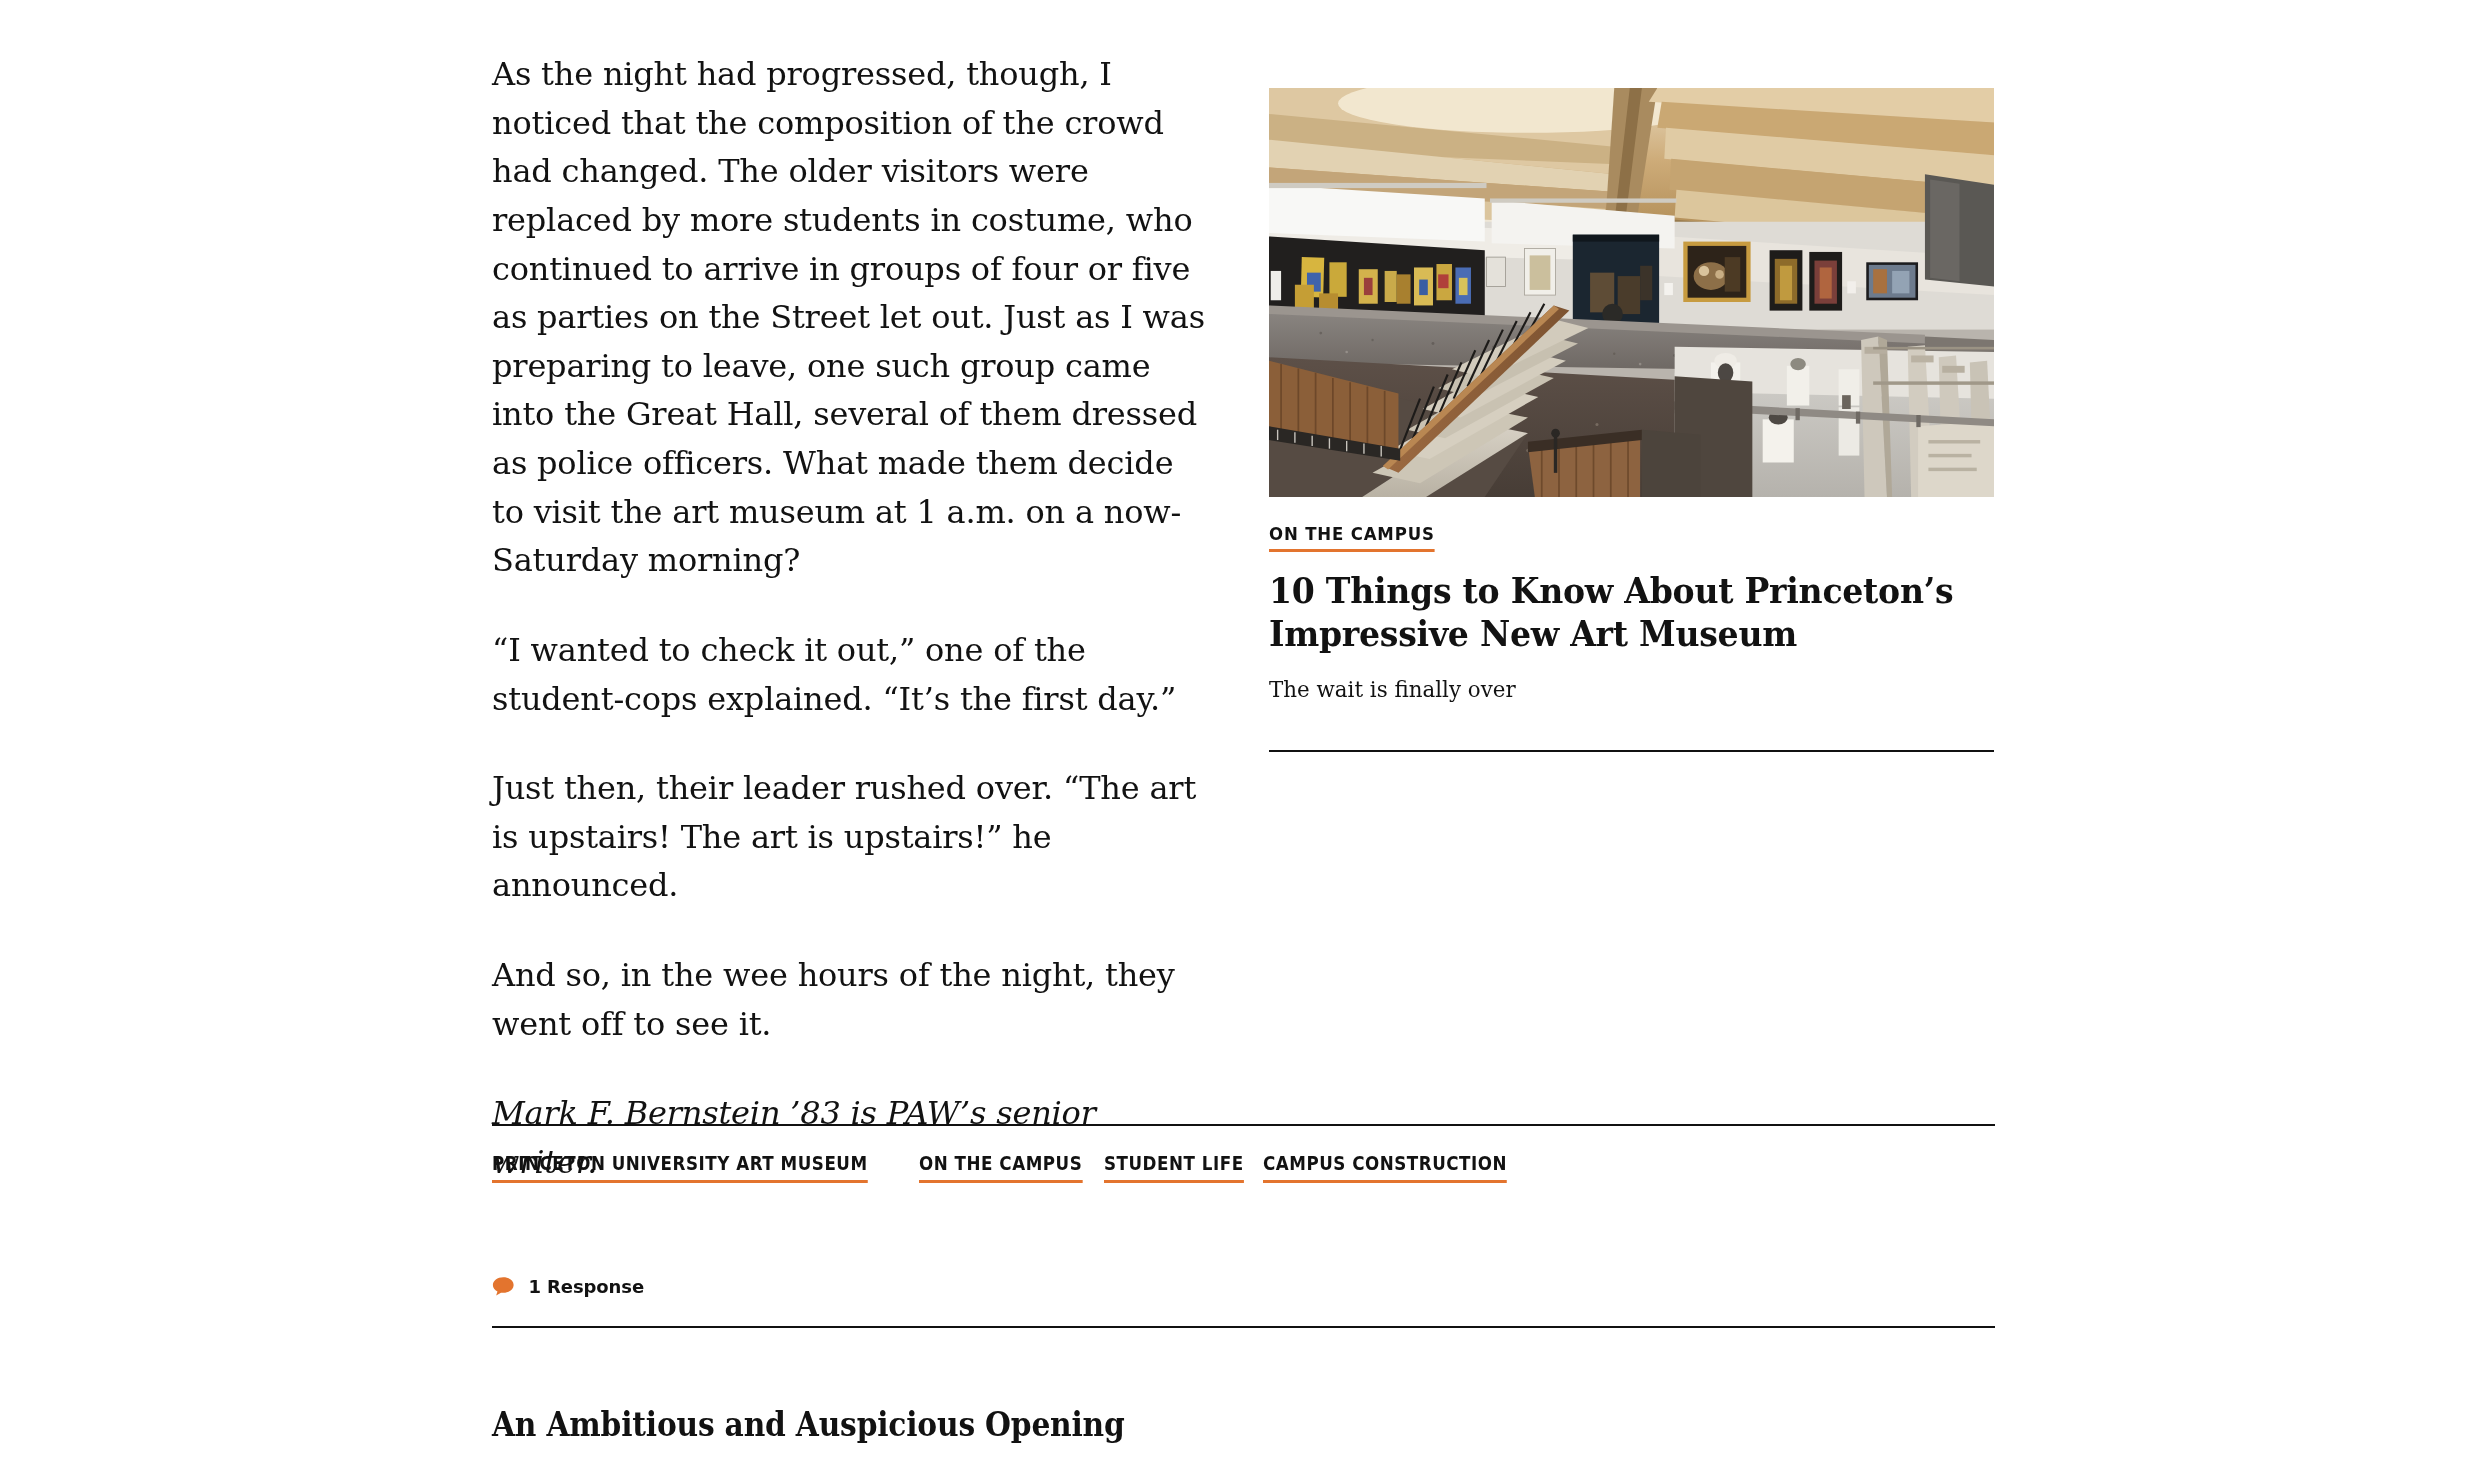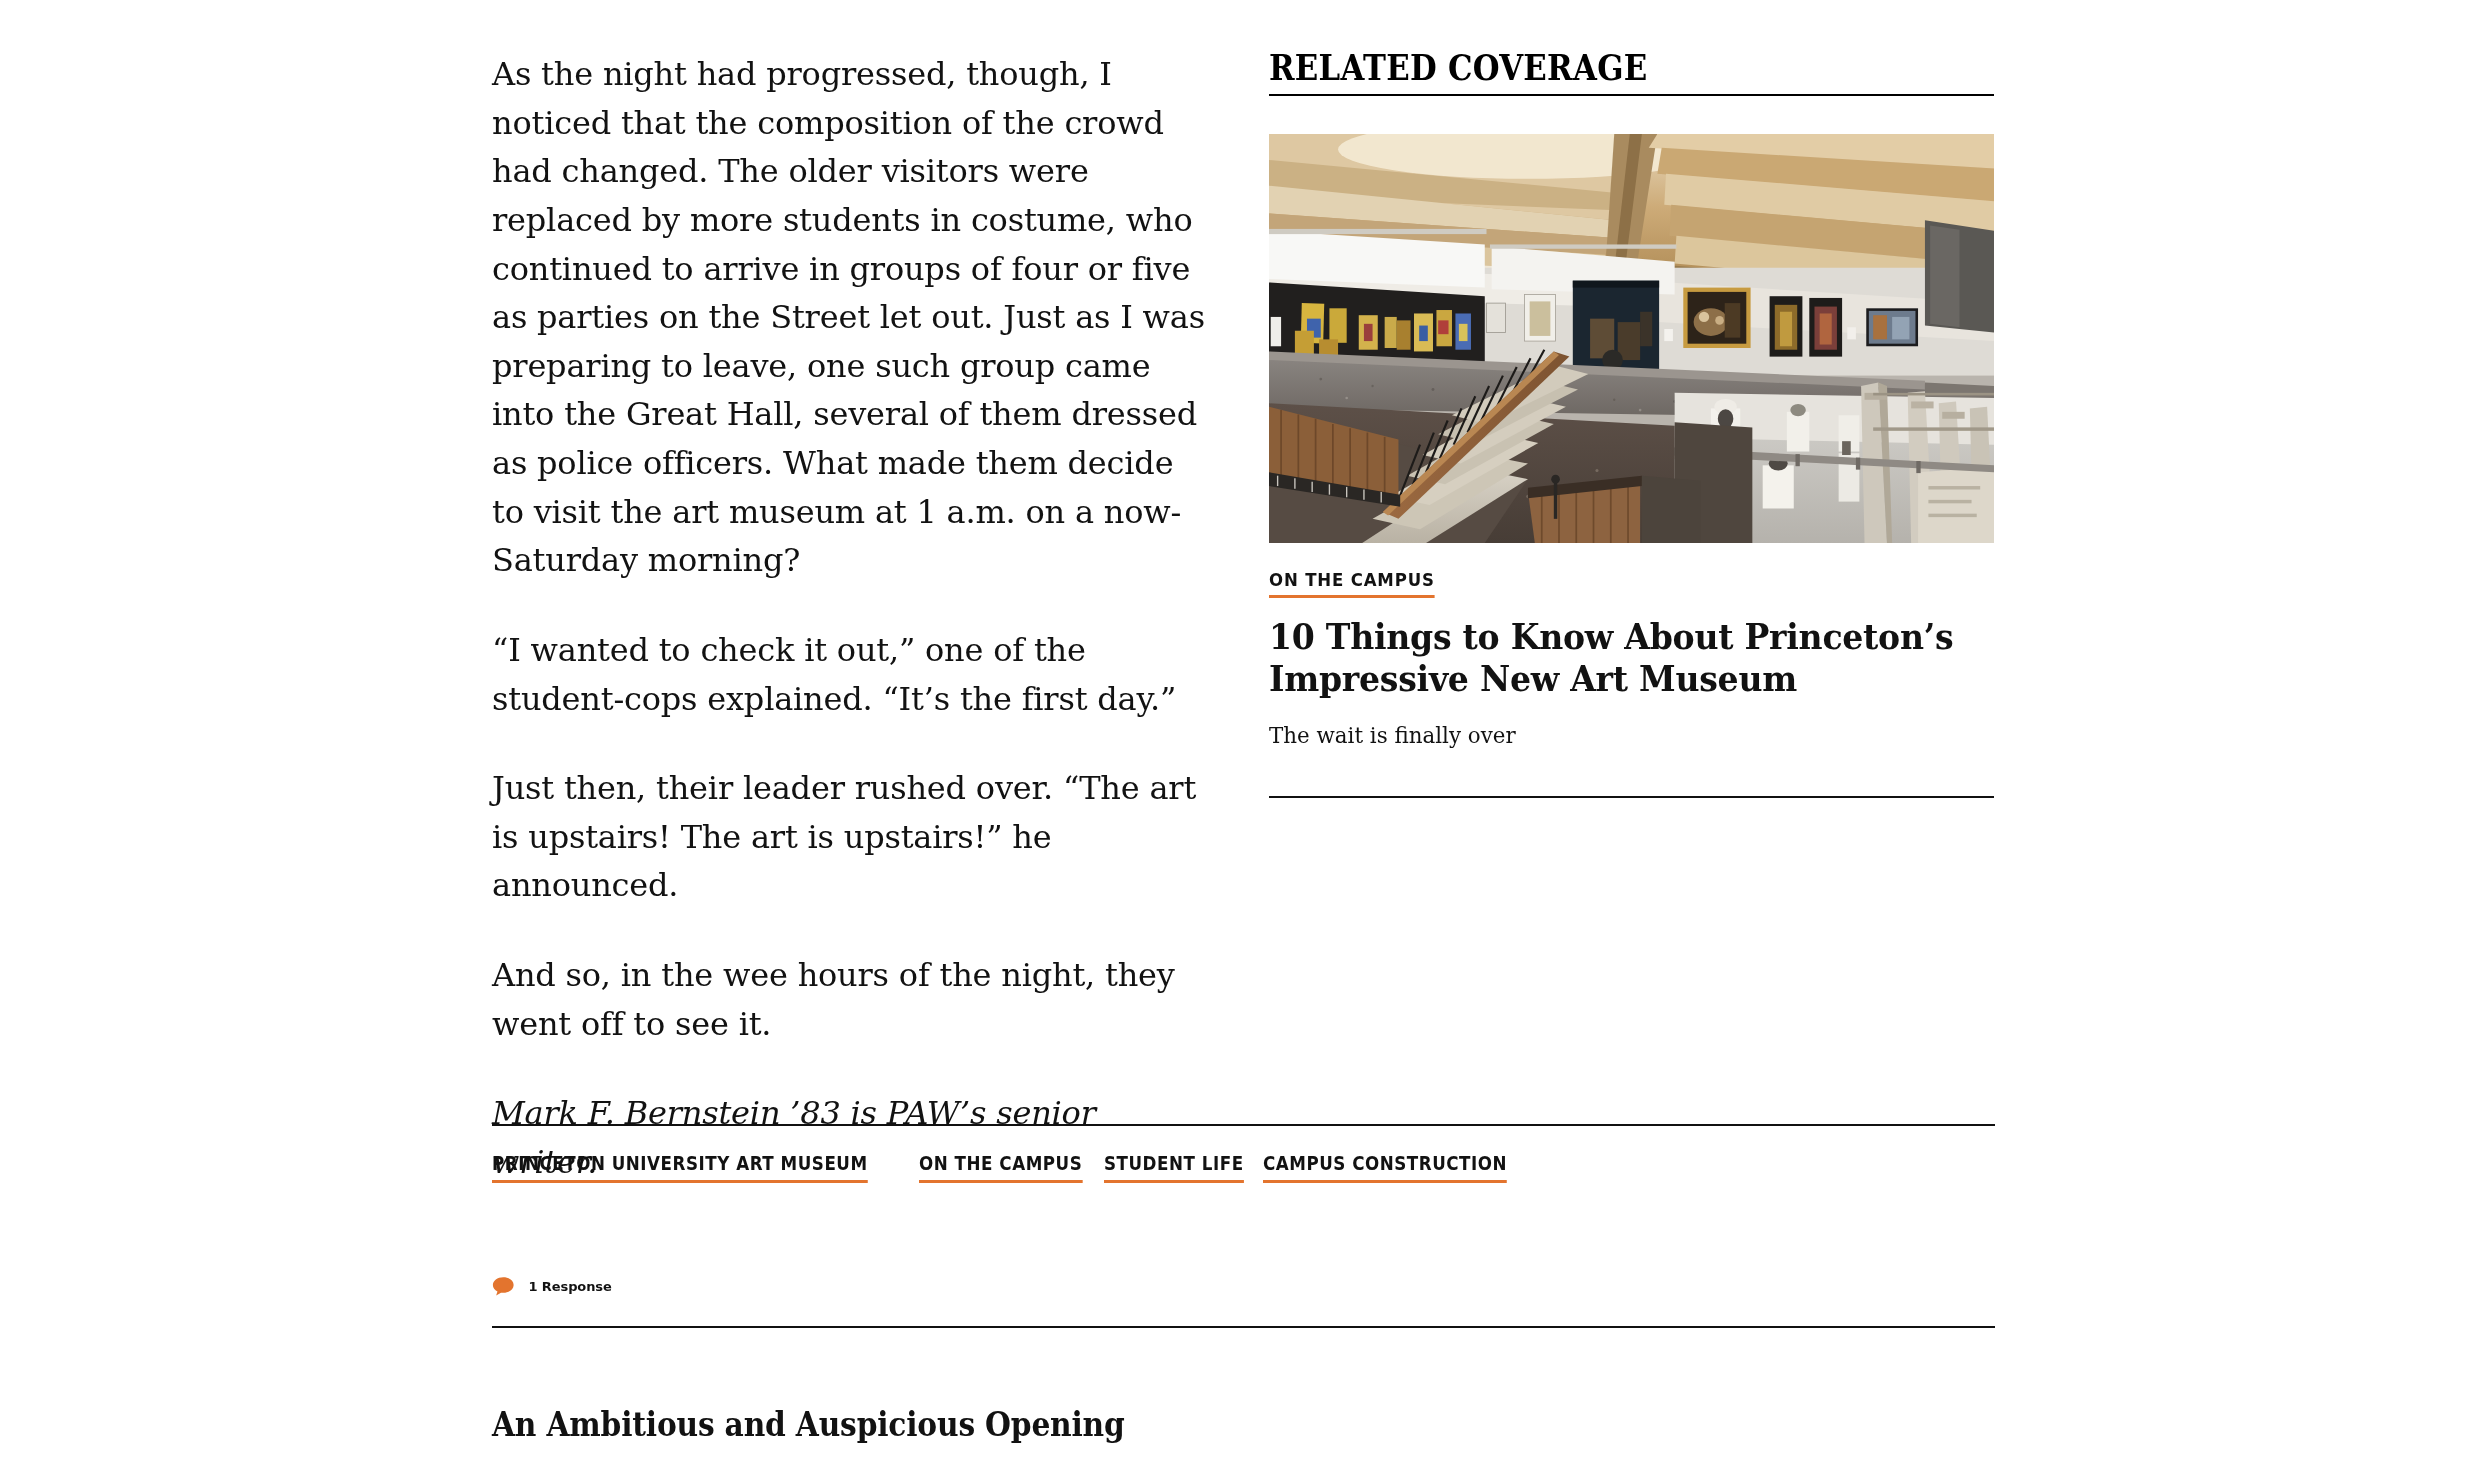--- a/index.html
+++ b/index.html
@@ -184,21 +184,21 @@
     gap: 14px;
   }
   .bubble-icon {
     width: 22.5px;
     height: 21px;
     display: block;
   }
   .responses-count {
     font-family: "DejaVu Sans", "Liberation Sans", sans-serif;
     font-weight: 700;
-    font-size: 13px;
+    font-size: 18px;
     letter-spacing: -0.1px;
     color: #121212;
   }
 
   .responses-rule {
     position: absolute;
     left: 492px;
     top: 1326px;
     width: 1503px;
     border-bottom: 2.6px solid #111111;
@@ -258,24 +258,20 @@
     <div class="article-col">
       <p>As the night had progressed, though, I noticed that the composition of the crowd had changed. The older visitors were replaced by more students in costume, who continued to arrive in groups of four or five as parties on the Street let out. Just as I was preparing to leave, one such group came into the Great Hall, several of them dressed as police officers. What made them decide to visit the art museum at 1 a.m. on a now-Saturday morning?</p>
       <p>“I wanted to check it out,” one of the student-cops explained. “It’s the first day.”</p>
       <p>Just then, their leader rushed over. “The art is upstairs! The art is upstairs!” he announced.</p>
       <p>And so, in the wee hours of the night, they went off to see it.</p>
       <p class="byline-italic">Mark F. Bernstein ’83 is PAW’s senior writer.</p>
     </div>
 
     <div class="related-col">
 
-      <div>
-        <div class="related-title">RELATED COVERAGE</div>
-        <div class="related-rule"></div>
-      </div>
 
       <div class="related-card">
 
         <div class="photo">
           <svg viewBox="0 0 840 474" preserveAspectRatio="none" aria-hidden="true">
             <defs>
               <linearGradient id="woodg" x1="0" y1="0" x2="0" y2="1">
                 <stop offset="0" stop-color="#e8d9bd"></stop>
                 <stop offset="0.5" stop-color="#cdab78"></stop>
                 <stop offset="1" stop-color="#b08c56"></stop>

